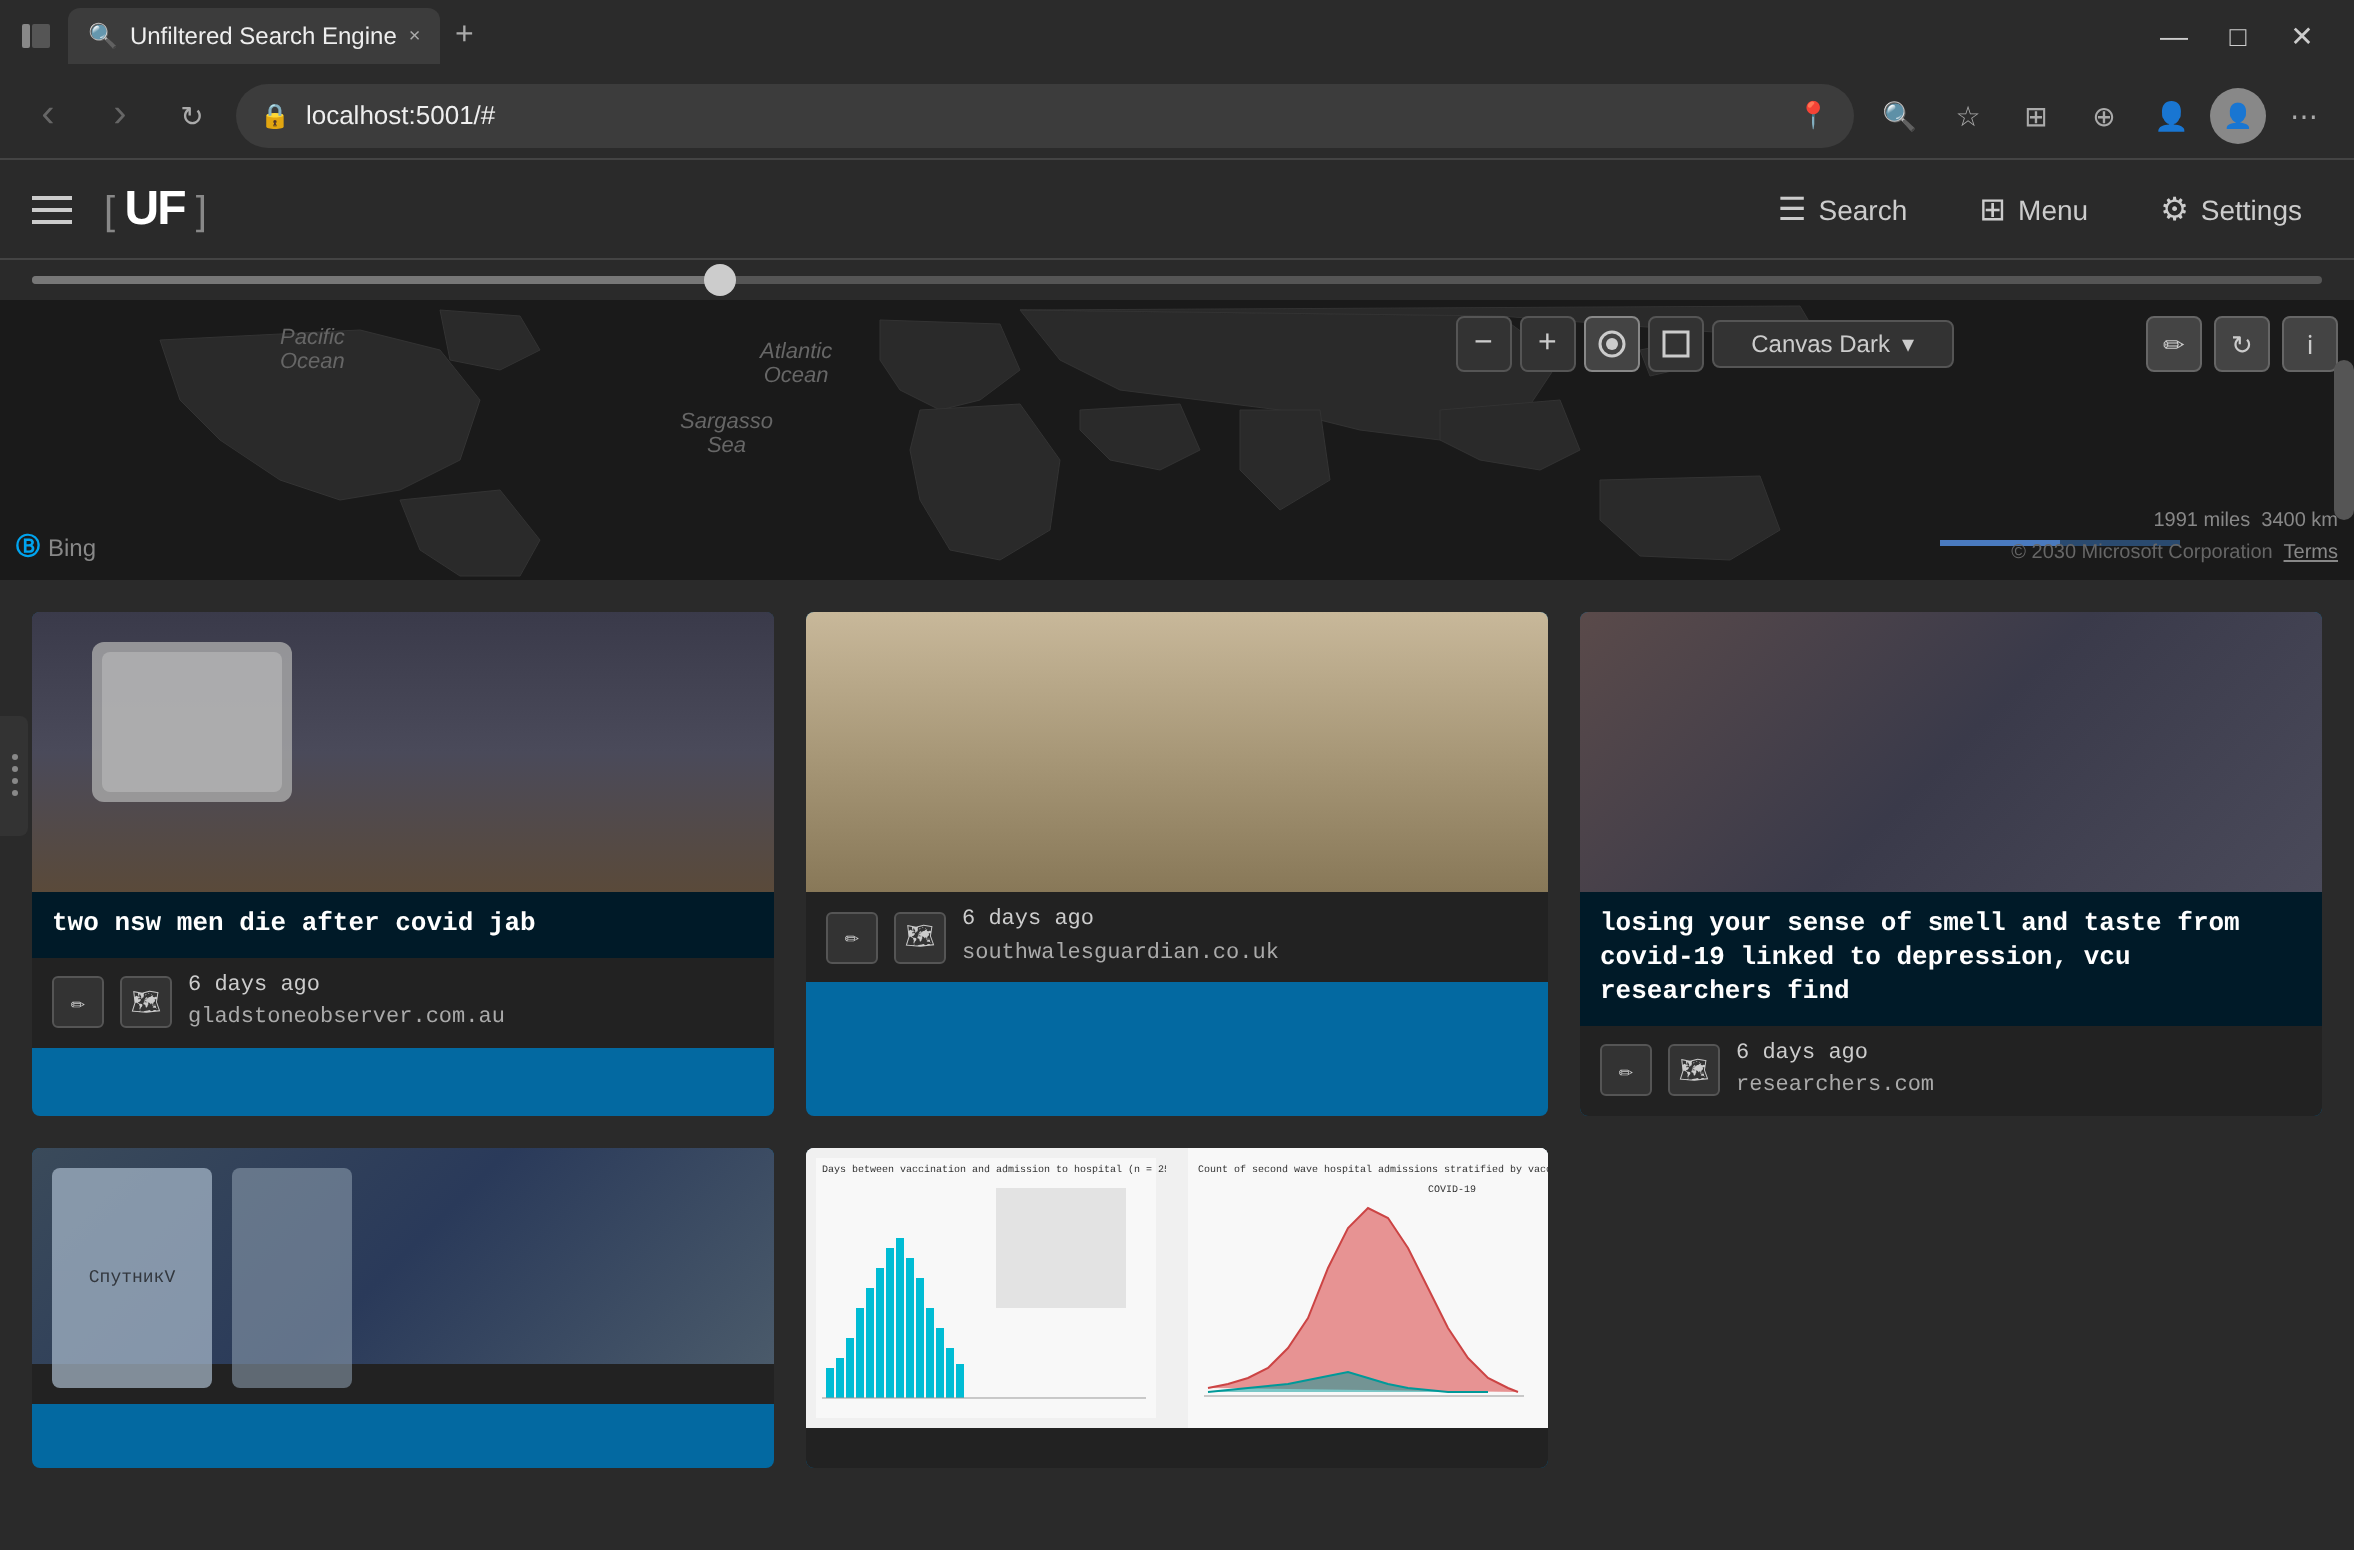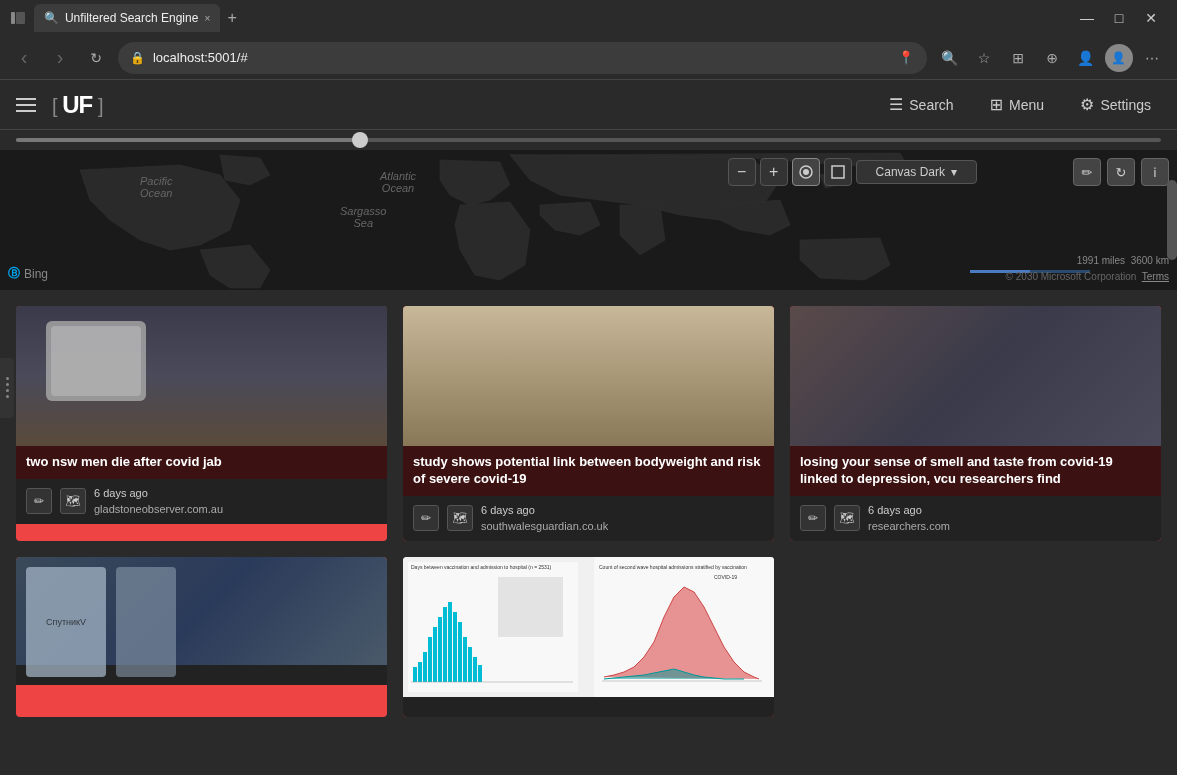--- a/index.html
+++ b/index.html
@@ -262,25 +262,26 @@
     
     .results-section {
       padding: 16px;
     }
     .results-grid {
       display: grid;
       grid-template-columns: repeat(3, 1fr);
       gap: 16px;
     }
     .result-card {
-      background: #ef4444;
+      background: #0369a1;
       border-radius: 4px;
       overflow: hidden;
       position: relative;
       cursor: pointer;
+      font-family: Liberation Mono, monospace;
     }
     .result-card-title {
       background: rgba(0,0,0,0.75);
       color: #fff;
       font-size: 13px;
       font-weight: bold;
       padding: 8px 10px;
       line-height: 1.3;
     }
     .result-card-footer {
@@ -507,21 +508,21 @@
 
         <path d="M200,100 L250,95 L270,120 L260,138 L230,138 L210,125 Z" fill="#2a2a2a" stroke="#333" stroke-width="0.5"></path>
 
         <path d="M510,5 L900,3 L910,20 L750,8 Z" fill="#2a2a2a" stroke="#333" stroke-width="0.5"></path>
 
         <rect x="970" y="120" width="60" height="3" fill="#4a7abf"></rect>
         <rect x="1030" y="120" width="60" height="3" fill="#2a4a6f"></rect>
       </svg>
     </div>
 
-    <div class="map-label" style="top:25px;left:140px;text-align:center">
+    <div class="map-label" style="top:13px;left:140px;text-align:center">
       <span style="white-space:pre-line">Pacific
 Ocean</span>
     </div>
     <div class="map-label" style="top:20px;left:380px;text-align:center">
       <span style="white-space:pre-line">Atlantic
 Ocean</span>
     </div>
     <div class="map-label" style="top:55px;left:340px;text-align:center">
       <span style="white-space:pre-line">Sargasso
 Sea</span>
@@ -547,21 +548,21 @@
       </div>
     </div>
 
     <div class="bing-logo">
       <span style="font-weight:bold;color:#00a4ef">Ⓑ</span>
       <span>Bing</span>
     </div>
 
     <div class="map-scale">
       <div>
-        <span>1991 miles</span>&nbsp;&nbsp;<span>3600 km</span>
+        <span>1991 miles</span>&nbsp;&nbsp;<span>3400 km</span>
       </div>
     </div>
 
     <div class="map-copyright">
       <span>© 2030 Microsoft Corporation</span>&nbsp;
       <span style="color:#888;text-decoration:underline;cursor:pointer">Terms</span>
     </div>
 
     <div class="map-action-btns">
       <div class="map-action-btn">✏</div>
@@ -589,23 +590,20 @@
           <div class="result-meta">
             <div class="time">6 days ago</div>
             <div class="source">gladstoneobserver.com.au</div>
           </div>
         </div>
       </div>
 
       <div class="result-card">
         <div class="card-img-2">
           <div style="width:100%;height:100%;background:linear-gradient(180deg,#c8b89a,#a89878,#887858);"></div>
-        </div>
-        <div class="result-card-title">
-          <span>study shows potential link between bodyweight and risk of severe covid-19</span>
         </div>
         <div class="result-card-footer">
           <div class="result-card-icon-btn">✏</div>
           <div class="result-card-icon-btn">🗺</div>
           <div class="result-meta">
             <div class="time">6 days ago</div>
             <div class="source">southwalesguardian.co.uk</div>
           </div>
         </div>
       </div>

